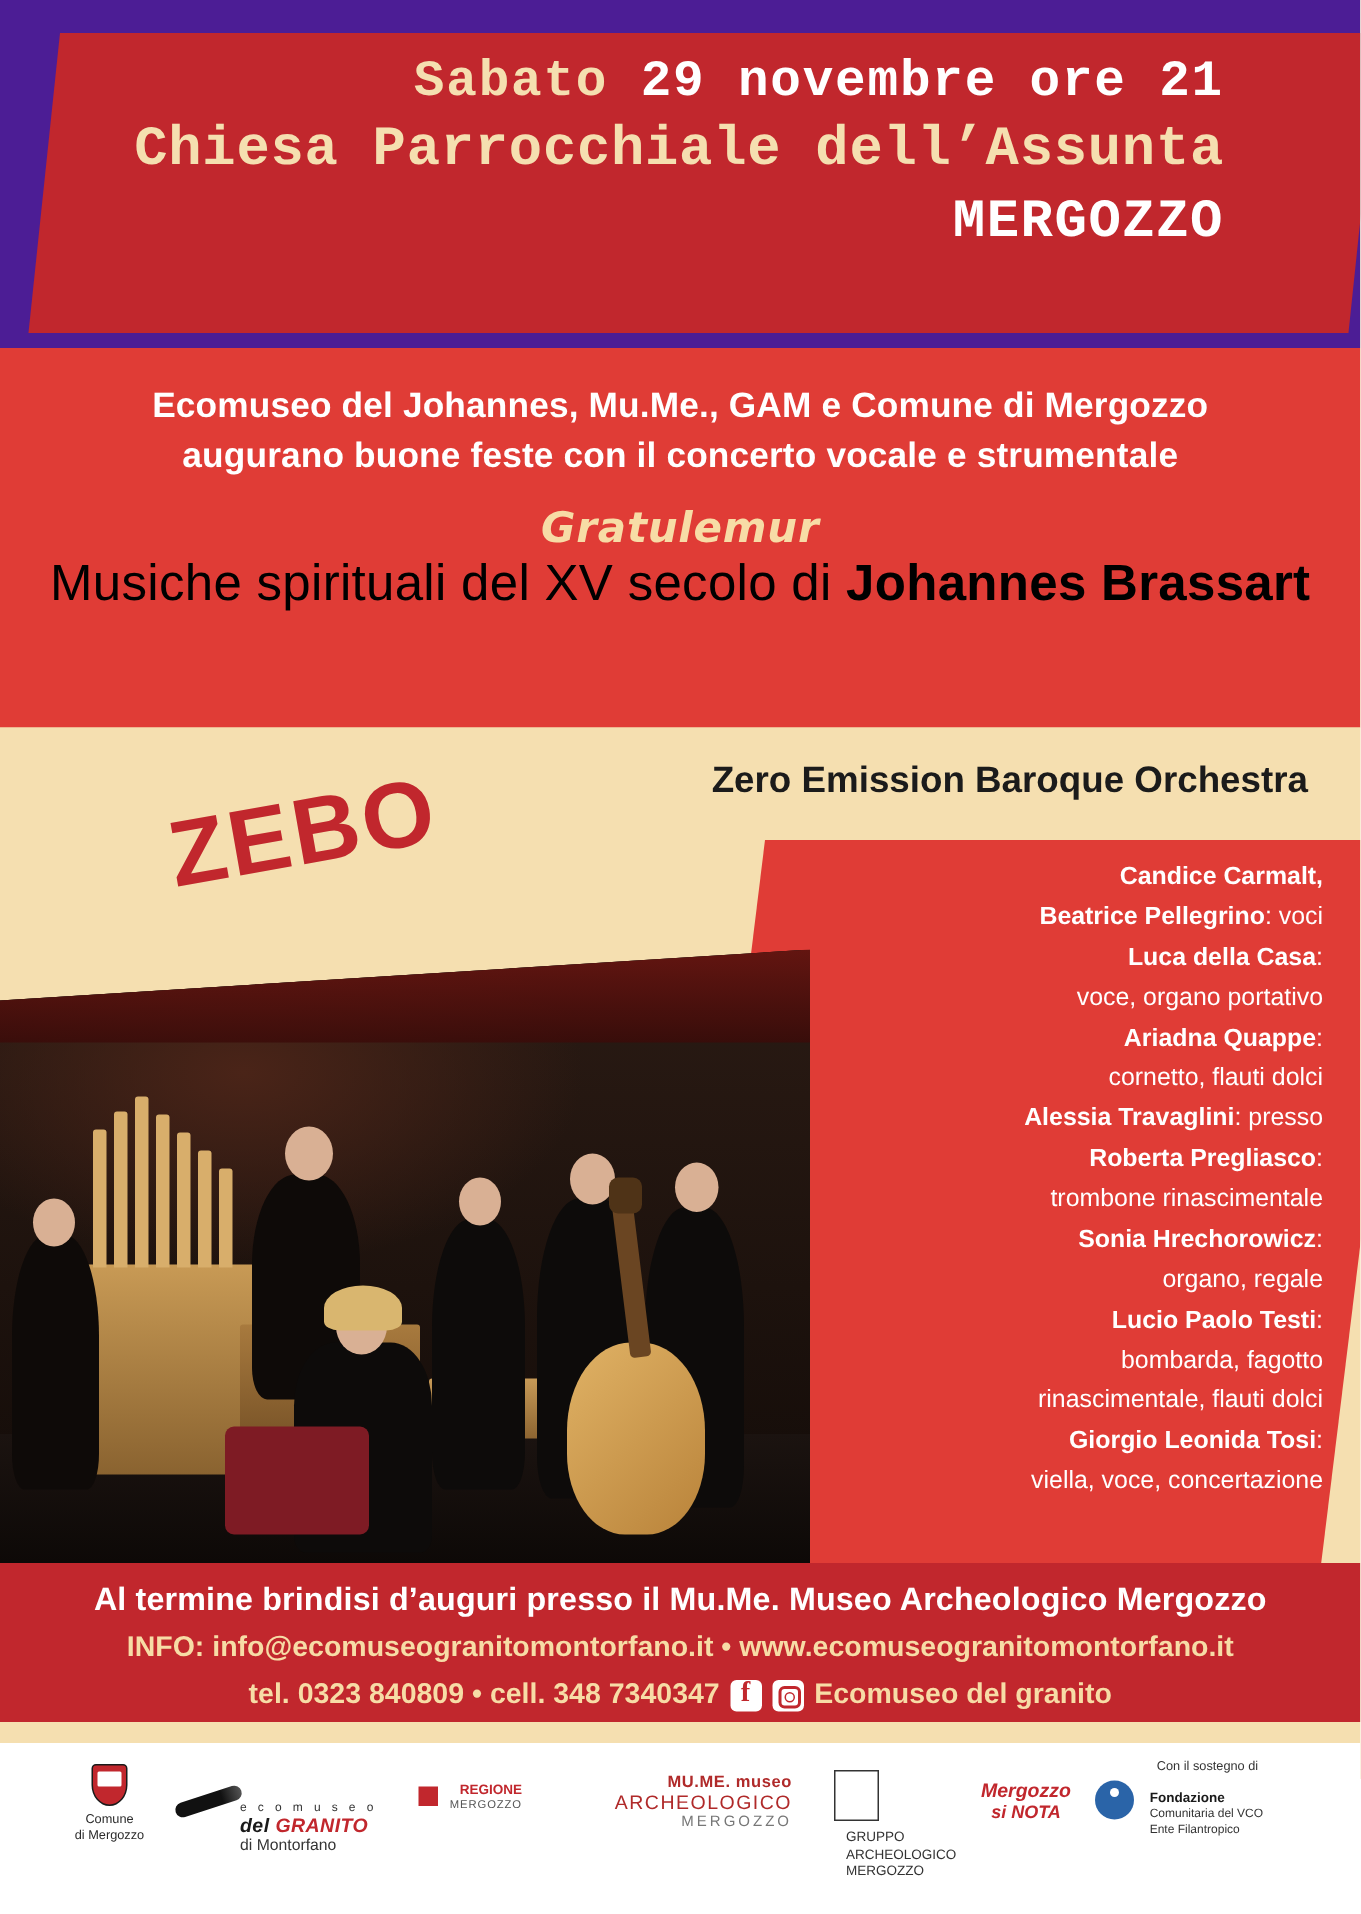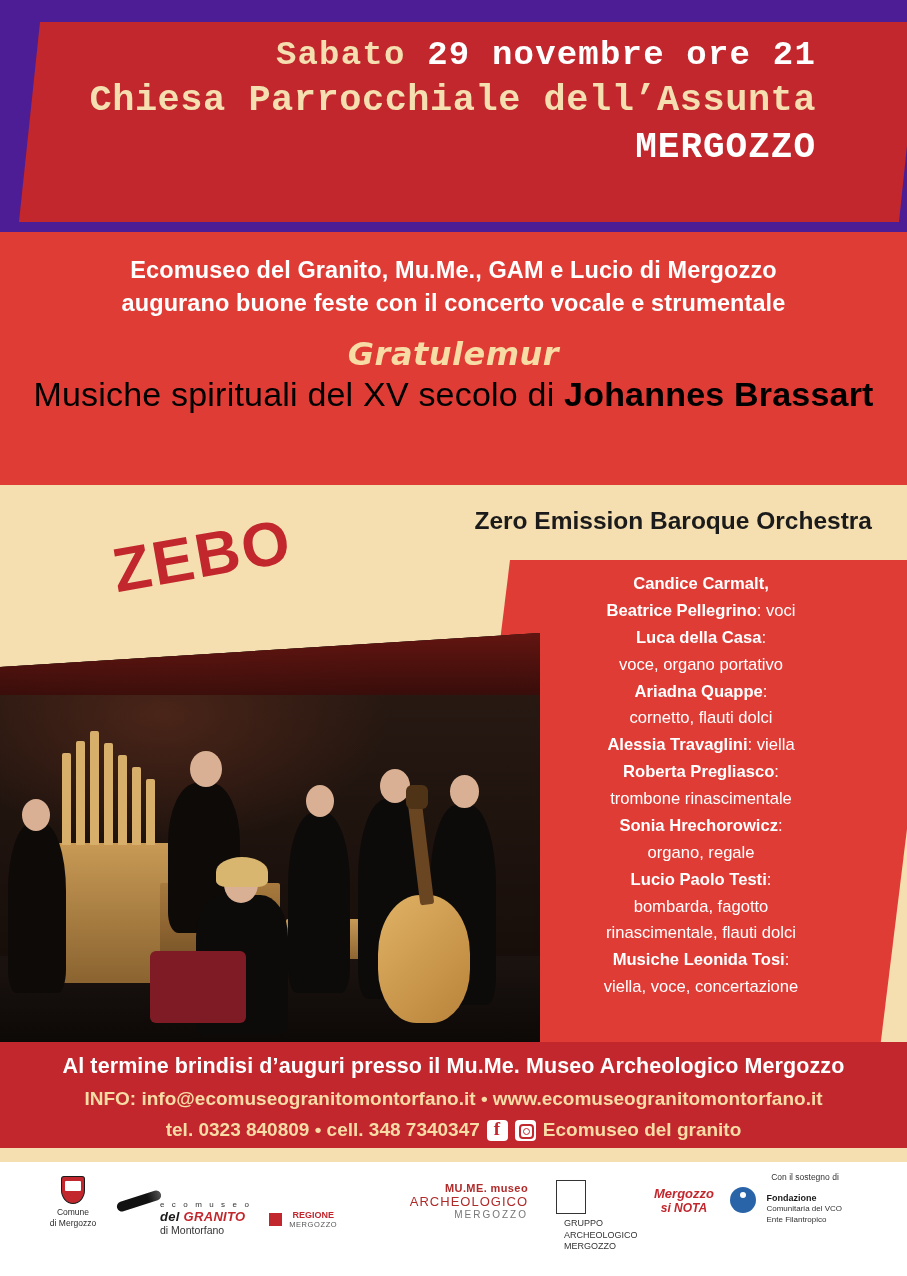--- a/index.html
+++ b/index.html
@@ -81,21 +81,21 @@
     text-align: center;
   }
   .m-line1, .m-line2 {
     font-size: 23.5px;
     font-weight: bold;
     color: #ffffff;
     line-height: 1.42;
     letter-spacing: 0.1px;
   }
   .m-title {
-    font-size: 32px;
+    font-size: 28px;
     font-weight: bold;
     font-style: italic;
     color: #f7dca6;
     margin-top: 14px;
     letter-spacing: 0.5px;
     font-family: "DejaVu Sans", sans-serif;
   }
   .m-sub {
     font-size: 34px;
     color: #000000;
@@ -153,21 +153,21 @@
     left: 520px;
     width: 370px;
     text-align: right;
     padding-right: 8px;
     color: #ffffff;
     font-size: 16.6px;
     line-height: 1.62;
   }
   .perf-list .n { font-weight: bold; }
   .perf-list .role { font-weight: normal; }
-  .perf-item { display: block; text-align: center; }
+  .perf-item { display: block; }
 
   
   .photo {
     position: absolute;
     top: 148px;
     left: 0;
     width: 540px;
     height: 409px;
     background: #1a1410;
     overflow: hidden;
@@ -350,49 +350,49 @@
   <div class="top-band">
     <div class="top-red"></div>
     <div class="top-text">
       <div class="t-line1"><span>Sabato </span><span class="num">29 novembre ore 21</span></div>
       <div class="t-line2">Chiesa Parrocchiale dell’Assunta</div>
       <div class="t-line3">MERGOZZO</div>
     </div>
   </div>
 
   <div class="mid-red">
-    <div class="m-line1">Ecomuseo del Granito, Mu.Me., GAM e Lucio di Mergozzo</div>
+    <div class="m-line1">Ecomuseo del Johannes, Mu.Me., GAM e Comune di Mergozzo</div>
     <div class="m-line2">augurano buone feste con il concerto vocale e strumentale</div>
     <div class="m-title">Gratulemur</div>
     <div class="m-sub"><span>Musiche spirituali del XV secolo di </span><b>Johannes Brassart</b></div>
   </div>
 
   <div class="cream">
 
     <div class="perf-panel"></div>
 
     <div class="zebo">ZEBO</div>
     <div class="orchestra-name">Zero Emission Baroque Orchestra</div>
 
     <div class="perf-list">
       <span class="perf-item"><span class="n">Candice Carmalt,</span><span class="role"></span></span>
       <span class="perf-item"><span class="n">Beatrice Pellegrino</span><span class="role">: voci</span></span>
       <span class="perf-item"><span class="n">Luca della Casa</span><span class="role">:</span></span>
       <span class="perf-item"><span class="role">voce, organo portativo</span></span>
       <span class="perf-item"><span class="n">Ariadna Quappe</span><span class="role">:</span></span>
       <span class="perf-item"><span class="role">cornetto, flauti dolci</span></span>
-      <span class="perf-item"><span class="n">Alessia Travaglini</span><span class="role">: viella</span></span>
+      <span class="perf-item"><span class="n">Alessia Travaglini</span><span class="role">: presso</span></span>
       <span class="perf-item"><span class="n">Roberta Pregliasco</span><span class="role">:</span></span>
       <span class="perf-item"><span class="role">trombone rinascimentale</span></span>
       <span class="perf-item"><span class="n">Sonia Hrechorowicz</span><span class="role">:</span></span>
       <span class="perf-item"><span class="role">organo, regale</span></span>
       <span class="perf-item"><span class="n">Lucio Paolo Testi</span><span class="role">:</span></span>
       <span class="perf-item"><span class="role">bombarda, fagotto</span></span>
       <span class="perf-item"><span class="role">rinascimentale, flauti dolci</span></span>
-      <span class="perf-item"><span class="n">Musiche Leonida Tosi</span><span class="role">:</span></span>
+      <span class="perf-item"><span class="n">Giorgio Leonida Tosi</span><span class="role">:</span></span>
       <span class="perf-item"><span class="role">viella, voce, concertazione</span></span>
     </div>
 
     <div class="photo">
       <div class="photo-stage"></div>
       <div class="curtain"></div>
       <div class="floor"></div>
 
       <div class="organ" style="left:52px; top:210px; width:118px; height:140px;"></div>
       <div class="pipe" style="left:62px; top:120px; width:9px; height:92px;"></div>
@@ -456,21 +456,21 @@
       <div style="position:relative;height:20px;">
         <span class="clar"></span>
       </div>
       <div style="margin-left:42px;">
         <div class="eco-text">e c o m u s e o</div>
         <div class="eco-big"><span>del </span><span class="red">GRANITO</span></div>
         <div style="font-size:10.5px;color:#333;">di Montorfano</div>
       </div>
     </div>
 
-    <div class="logo" style="left:258px; top:48px; width:90px; text-align:center;">
+    <div class="logo" style="left:258px; top:26px; width:90px; text-align:right;">
       <span class="rp-cross"></span>
       <span style="display:inline-block;vertical-align:middle;margin-left:3px;">
         <span style="display:block;font-size:9px;font-weight:bold;color:#c1272d;">REGIONE</span>
         <span style="display:block;font-size:7.5px;color:#555;letter-spacing:.6px;">MERGOZZO</span>
       </span>
     </div>
 
     <div class="logo" style="left:358px; top:20px; width:170px; text-align:right;">
       <div class="mume-t1">MU.ME. museo</div>
       <div class="mume-t2">ARCHEOLOGICO</div>

